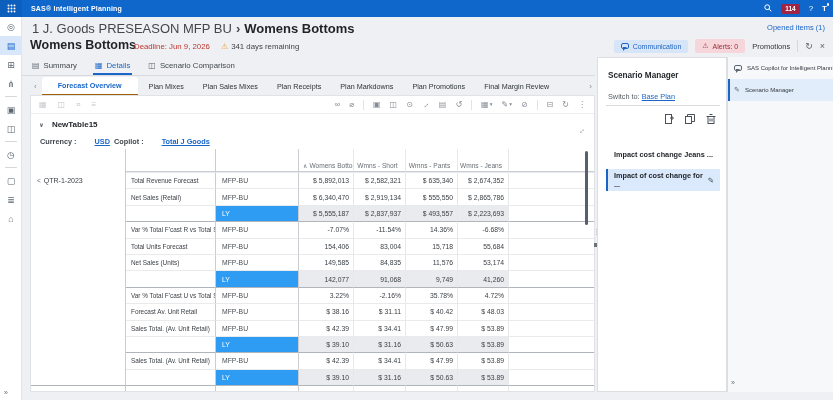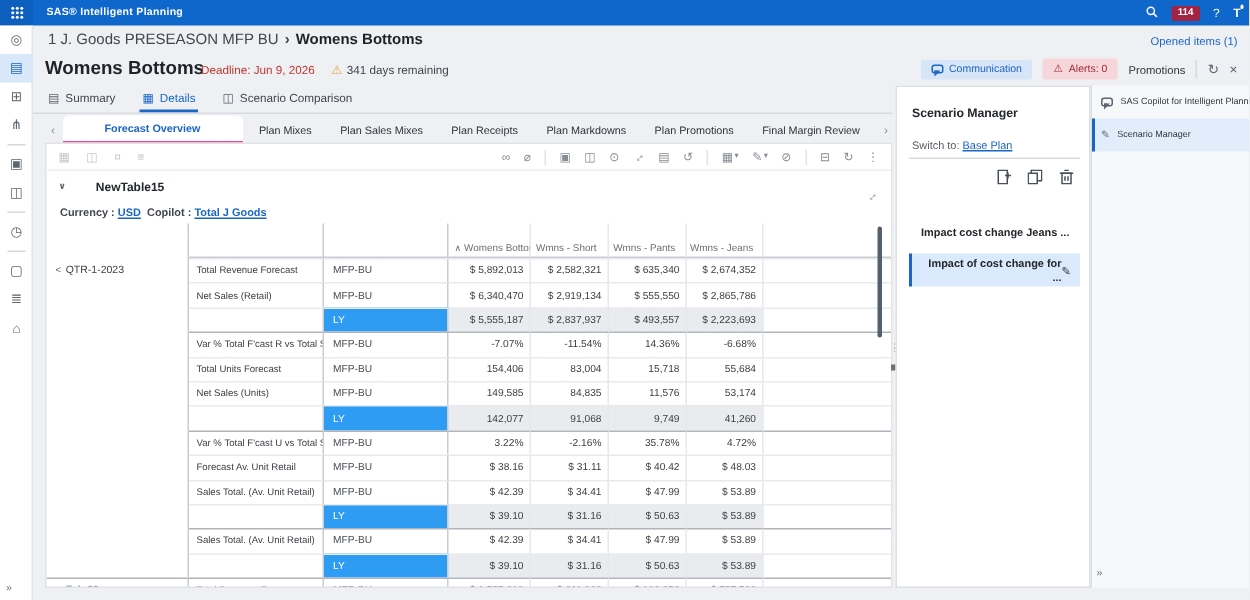--- a/index.html
+++ b/index.html
@@ -16,21 +16,21 @@
   .avatar{position:relative;color:#fff;font-size:8px;font-weight:bold;cursor:pointer;}
   .avatar::after{content:"";position:absolute;right:-2px;top:-1px;width:2.5px;height:2.5px;background:#fff;border-radius:50%;}
   
   .rail{position:absolute;left:0;top:17px;width:22px;height:383px;background:#ffffff;border-right:1px solid #e1e3e6;}
   .rail-item{width:22px;height:19px;display:flex;align-items:center;justify-content:center;
              font-size:9px;color:#5c6670;cursor:pointer;}
   .rail-item.active{background:#d8e7fa;color:#1a66c8;}
   .rail-div{width:12px;height:1px;background:#d5d8db;margin:3px auto;}
   .rail-collapse{position:absolute;left:4px;bottom:4px;font-size:7px;color:#6b7178;cursor:pointer;}
   
-  .crumb{position:absolute;left:32px;top:21px;font-size:10px;color:#41474d;}
+  .crumb{position:absolute;left:32px;top:21px;font-size:13px;color:#41474d;}
   .crumb b{color:#1f2328;}
   .crumb-sep{margin:0 4px;font-weight:bold;color:#41474d;}
   .opened{position:absolute;right:8px;top:23px;font-size:7.5px;color:#1a66c8;cursor:pointer;}
   .page-title{position:absolute;left:30px;top:38px;font-size:12.5px;font-weight:bold;color:#1f2328;}
   .deadline{position:absolute;left:134px;top:42px;font-size:7.8px;color:#c0362f;}
   .days-left{position:absolute;left:221px;top:42px;font-size:7.8px;color:#3f444a;display:flex;gap:3px;align-items:center;}
   .warn{color:#e6a23c;font-size:8px;}
   .hdr-actions{position:absolute;right:8px;top:39px;display:flex;align-items:center;gap:7px;}
   .pill{display:flex;align-items:center;gap:4px;font-size:7px;border-radius:2px;padding:3px 7px;cursor:pointer;}
   .pill.comm{background:#d6e5f8;color:#2166c2;}
@@ -47,36 +47,36 @@
   .tab .t-ic{font-size:8px;color:#5c6670;}
   .tab.active{color:#1a66c8;border-bottom-color:#1a66c8;}
   .tab.active .t-ic{color:#1a66c8;}
   .tabs-rule{position:absolute;left:22px;top:75px;width:573px;height:1px;background:#d8dadd;}
   .scen-select{position:absolute;left:467px;top:57px;width:224px;height:16px;background:#fff;border:1px solid #b6bbc2;
                border-radius:2px;display:flex;align-items:center;justify-content:space-between;padding:0 6px;font-size:7.5px;color:#30353a;cursor:pointer;}
   .scen-select .caret{color:#5c6670;font-size:7px;}
   
   .subtabs{position:absolute;left:32px;top:77px;width:562px;height:18px;display:flex;align-items:center;gap:3px;}
   .subtab{font-size:7.2px;color:#2e3338;padding:4px 8px;cursor:pointer;white-space:nowrap;}
-  .subtab.active{background:#fff;color:#1a66c8;border-radius:4px 4px 0 0;border-bottom:2px solid #ec4899;padding:4px 28px;font-weight:bold;}
+  .subtab.active{background:#fff;color:#1a66c8;border-radius:4px 4px 0 0;border-bottom:2px solid #a16207;padding:4px 16px;font-weight:bold;}
   .st-nav{font-size:8px;color:#8a9097;cursor:pointer;padding:0 2px;}
   
   .card{position:absolute;left:30px;top:95px;width:565px;height:297px;background:#fff;border:1px solid #e0e2e5;overflow:hidden;}
   .wtoolbar{position:absolute;left:0;top:0;width:100%;height:18px;border-bottom:1px solid #eceef0;display:flex;align-items:center;padding:0 8px;}
   .wt-left{display:flex;gap:11px;}
   .wt-left .wt-ic{color:#c3c7cc;}
   .wt-right{margin-left:auto;display:flex;gap:9px;align-items:center;}
   .wt-ic{font-size:8px;color:#868d95;cursor:pointer;line-height:1;display:flex;align-items:center;gap:1px;}
   .wt-ic .caret{font-size:5.5px;color:#868d95;}
   .wt-div{width:1px;height:10px;background:#e1e3e6;}
   .rot45{display:inline-block;transform:rotate(-45deg);}
-  .tbl-name{position:absolute;left:8px;top:24px;font-size:8px;font-weight:bold;color:#23272c;display:flex;gap:20px;align-items:center;cursor:pointer;}
+  .tbl-name{position:absolute;left:8px;top:24px;font-size:8px;font-weight:bold;color:#23272c;display:flex;gap:8px;align-items:center;cursor:pointer;}
   .tbl-name .caret{font-size:6px;color:#5c6670;}
   .cur-line{position:absolute;left:9px;top:41px;font-size:7.3px;color:#41474d;font-weight:bold;}
-  .cur-line a{color:#1a66c8;text-decoration:underline;font-weight:bold;cursor:pointer;}
+  .cur-line a{color:#1a66c8;text-decoration:underline;font-weight:bold;cursor:pointer;margin-left:16px;}
   .expand-corner{position:absolute;right:9px;top:30px;font-size:8px;color:#8a9097;cursor:pointer;}
   
   .grid{position:absolute;left:0;top:53px;width:563px;}
   .g-row{display:flex;height:16.4px;}
   .g-h1{height:10px;}
   .g-h2{height:13px;}
   .g-cell{flex:none;display:flex;align-items:center;overflow:hidden;white-space:nowrap;}
   .c0{width:95px;padding-left:6px;border-right:1px solid #c9ccd1;font-size:7px;color:#3a3f44;gap:3px;}
   .c1{width:90px;padding-left:5px;border-right:1px solid #c9ccd1;font-size:6.4px;color:#3a3f44;}
   .c2{width:83px;padding-left:6px;border-right:1px solid #c9ccd1;font-size:6.8px;color:#4a4f55;}
@@ -101,21 +101,21 @@
   
   .scen-panel{position:absolute;left:597px;top:57px;width:130px;height:335px;background:#fff;border:1px solid #dcdee1;}
   .sp-title{position:absolute;left:10px;top:13px;font-size:8.2px;font-weight:bold;color:#23272c;}
   .sp-switch{position:absolute;left:10px;top:34px;font-size:7.3px;color:#5a6066;}
   .sp-switch a{color:#1a66c8;text-decoration:underline;cursor:pointer;}
   .sp-rule{position:absolute;left:8px;top:47px;width:114px;height:1px;background:#d8dadd;}
   .sp-actions{position:absolute;right:10px;top:52px;display:flex;gap:11px;}
   .sp-actions svg{cursor:pointer;}
   .sp-item{position:absolute;left:8px;width:114px;height:22px;display:flex;align-items:center;
            font-size:7.3px;font-weight:bold;color:#23272c;padding-left:8px;cursor:pointer;}
-  .sp-item.selected{background:#dbe9fc;border-left:2px solid #1a66c8;padding-left:6px;text-align:right;}
+  .sp-item.selected{background:#dbe9fc;border-left:2px solid #1a66c8;padding-left:6px;}
   .sp-item .edit-ic{margin-left:auto;margin-right:6px;font-size:7.5px;color:#33383d;}
   
   .dock{position:absolute;left:727px;top:57px;width:106px;height:335px;background:#f7f8fa;border-left:1px solid #dcdee1;}
   .dock-item{width:100%;height:22px;display:flex;align-items:center;gap:5px;padding:0 6px;font-size:6px;color:#33383d;cursor:pointer;white-space:nowrap;overflow:hidden;}
   .dock-item .d-ic{font-size:7px;color:#5c6670;flex:none;}
   .dock-item.selected{background:#e2edfb;border-left:2px solid #1a66c8;padding-left:4px;}
   .dock-collapse{position:absolute;left:3px;bottom:6px;font-size:7px;color:#6b7178;cursor:pointer;}
 </style>
 </head>
 <body>

